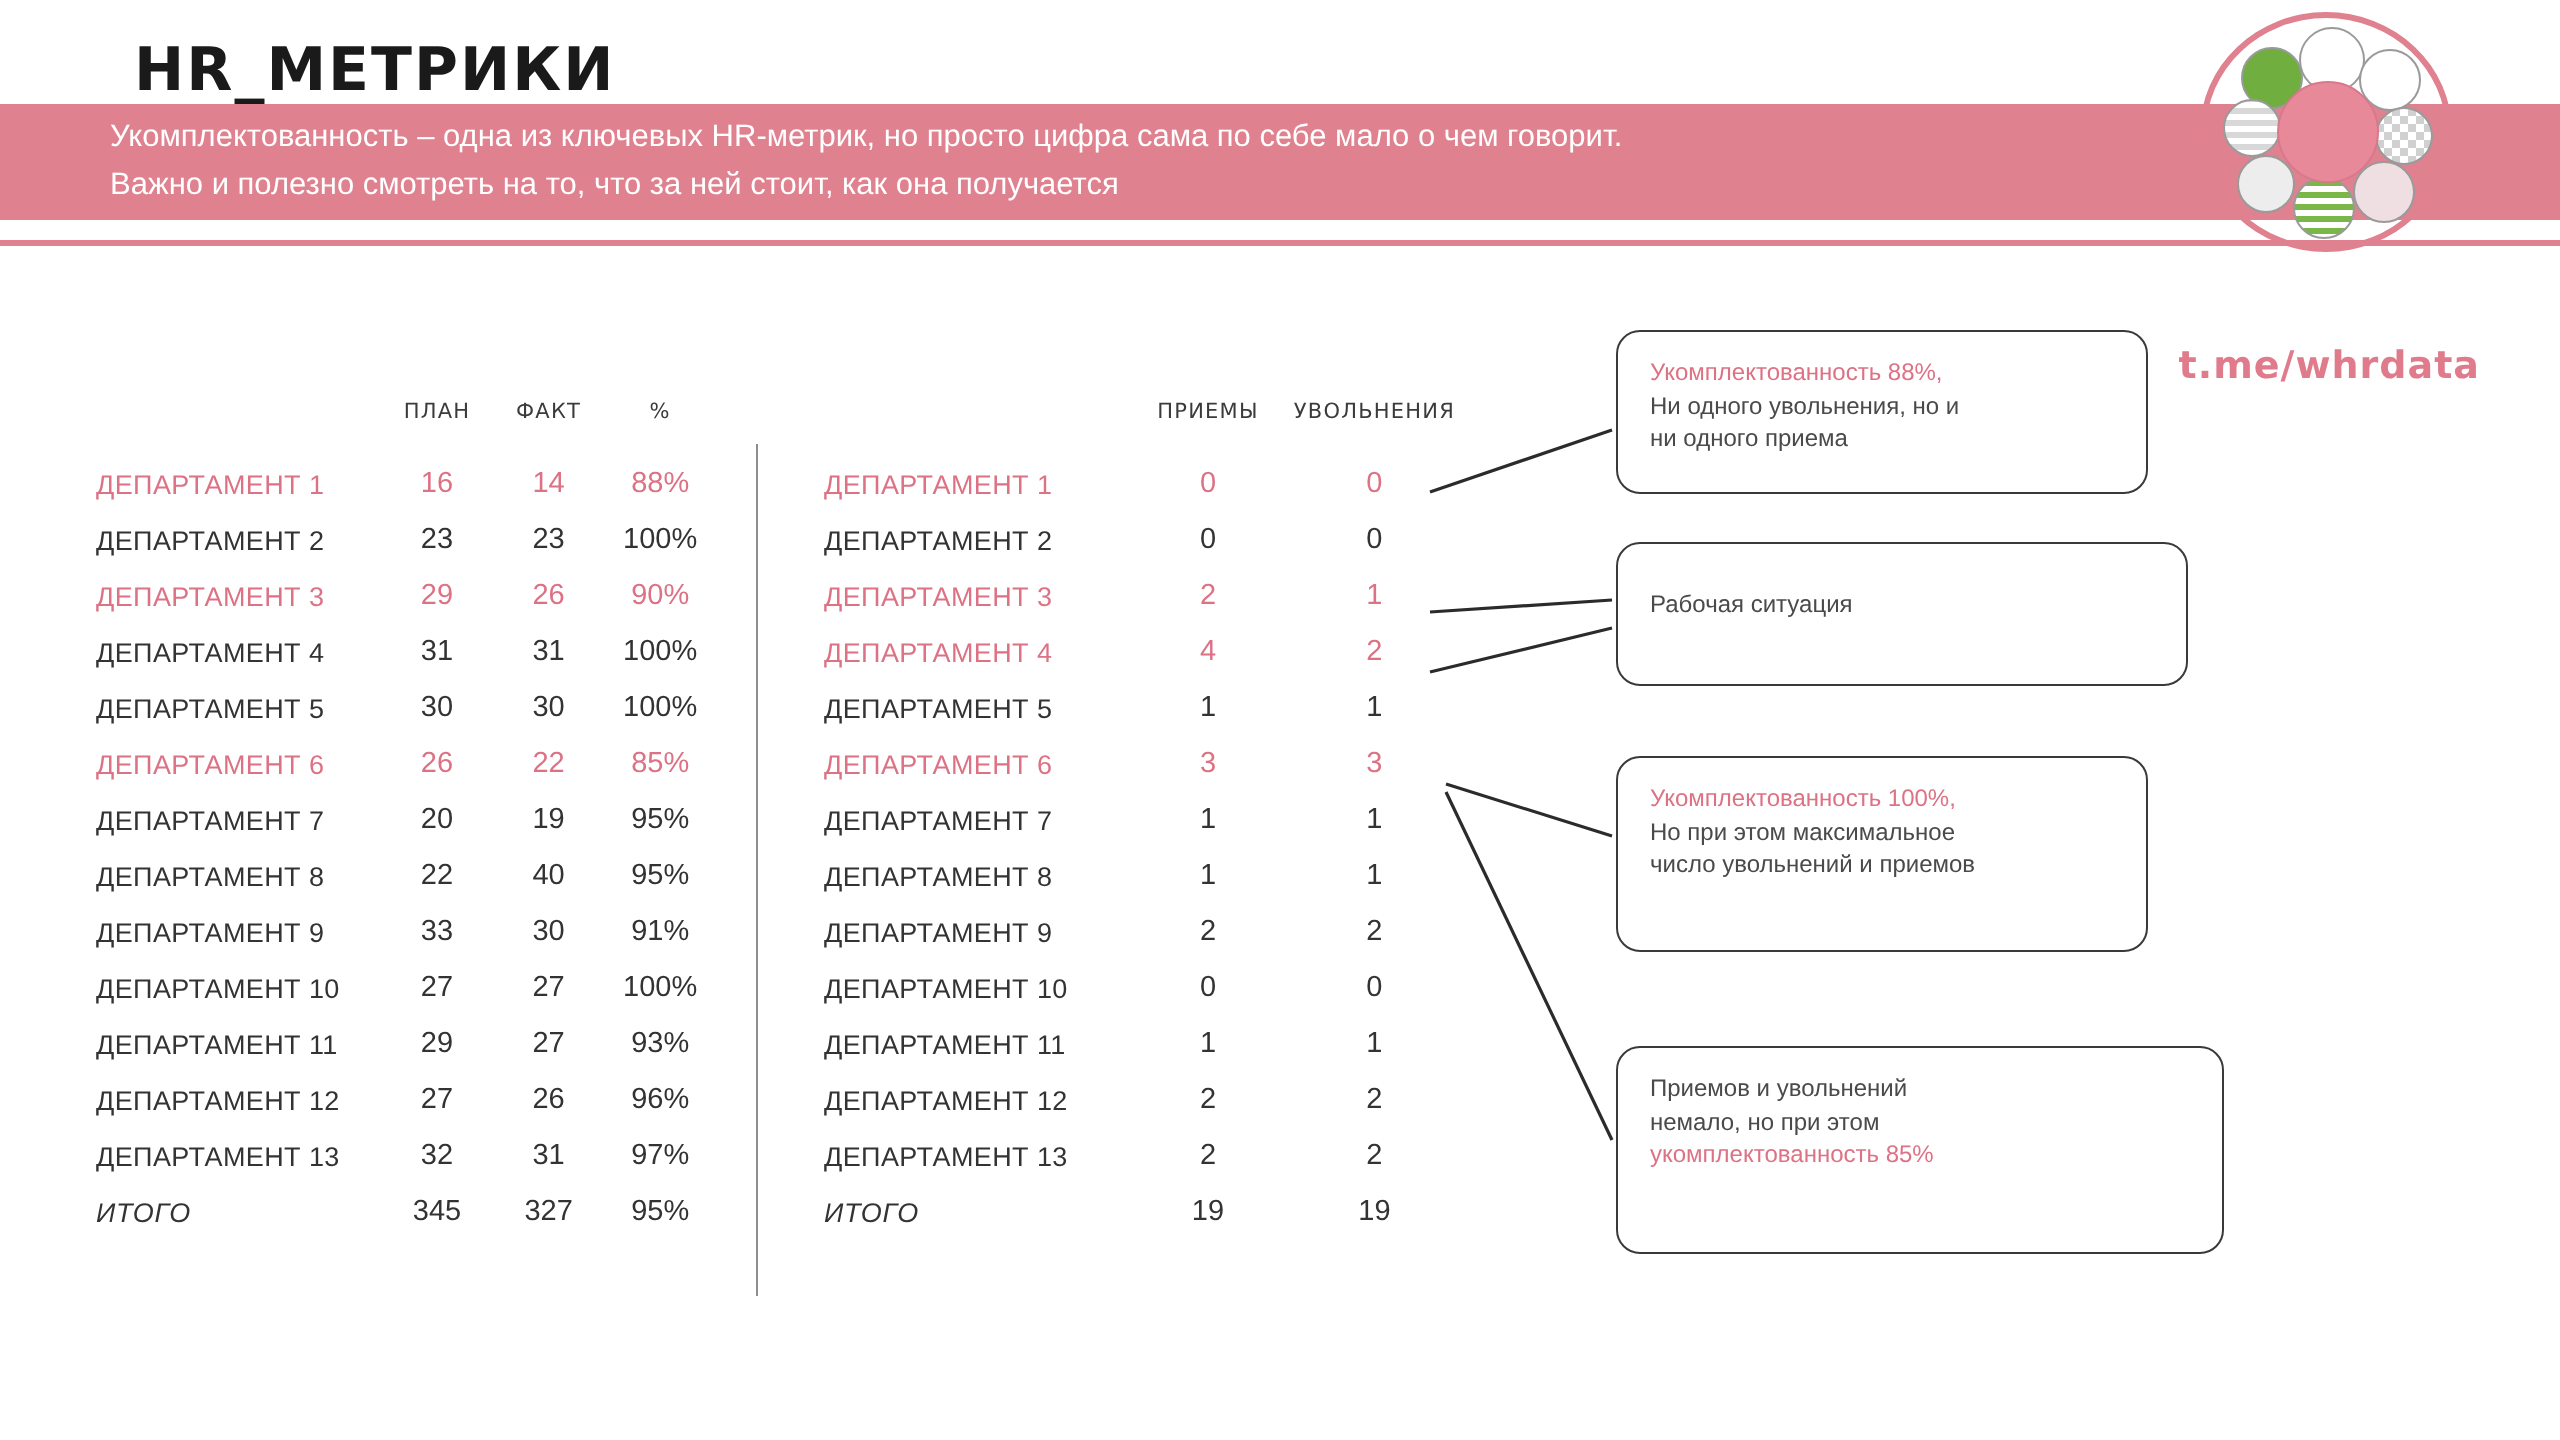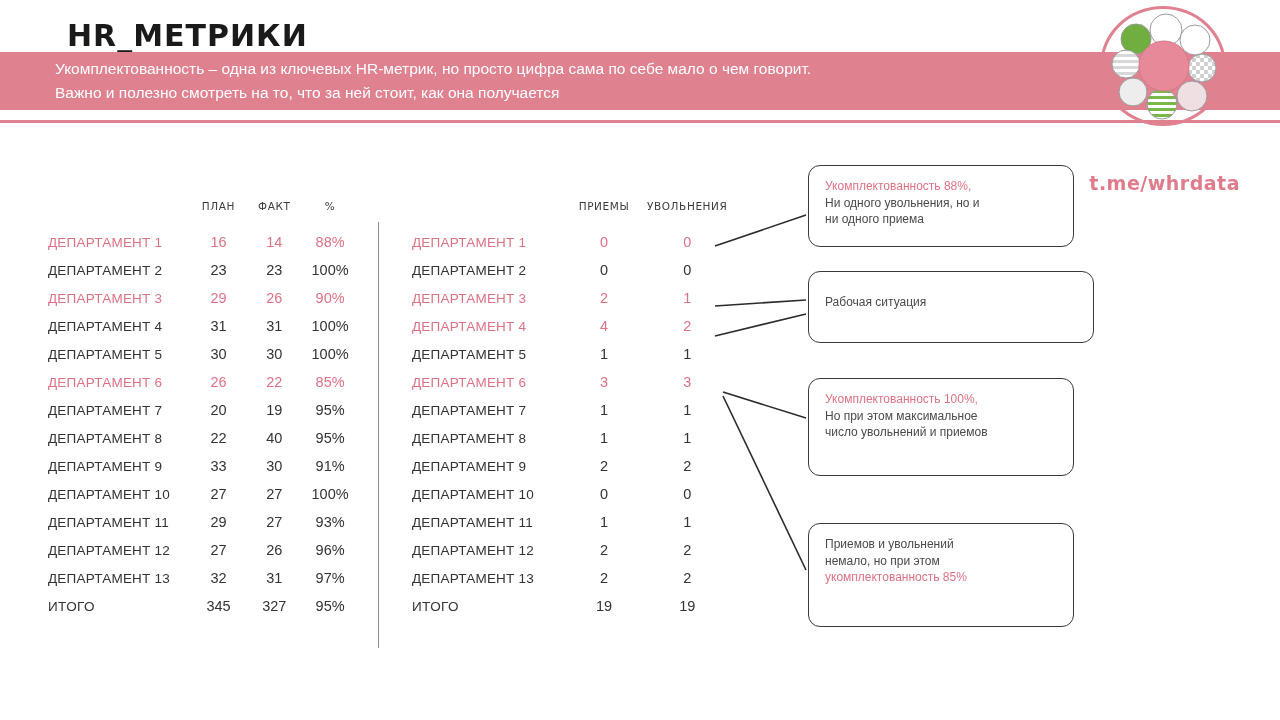--- a/index.html
+++ b/index.html
@@ -118,21 +118,21 @@
     font-size: 14.5px;
     white-space: nowrap;
   }
   .table td.lbl {
     text-align: left;
     font-size: 13.5px;
     letter-spacing: 0.2px;
   }
   .table tr.hl td { color: #dd7285; }
   .table tr.total td { color: #333333; }
-  .table tr.total td.lbl { letter-spacing: 0.4px; }
+  .table tr.total td.lbl { letter-spacing: 0.4px; font-style: italic; }
 
   .col-divider {
     position: absolute;
     left: 378px;
     top: 222px;
     width: 1px;
     height: 426px;
     background: #8e8e8e;
   }
 
@@ -147,21 +147,21 @@
     font-size: 12px;
     color: #4a4a4a;
     line-height: 1.38;
   }
   .callout .accent {
     color: #dd7285;
   }
   #callout-1 { left: 808px; top: 165px; width: 266px; height: 82px; }
   #callout-2 { left: 808px; top: 271px; width: 286px; height: 72px; }
   #callout-3 { left: 808px; top: 378px; width: 266px; height: 98px; }
-  #callout-4 { left: 808px; top: 523px; width: 266px; height: 104px; }
+  #callout-4 { left: 808px; top: 523px; width: 304px; height: 104px; }
 
   .leaders {
     position: absolute;
     left: 0; top: 0;
     width: 1280px; height: 720px;
     pointer-events: none;
   }
 </style>
 </head>
 <body>

